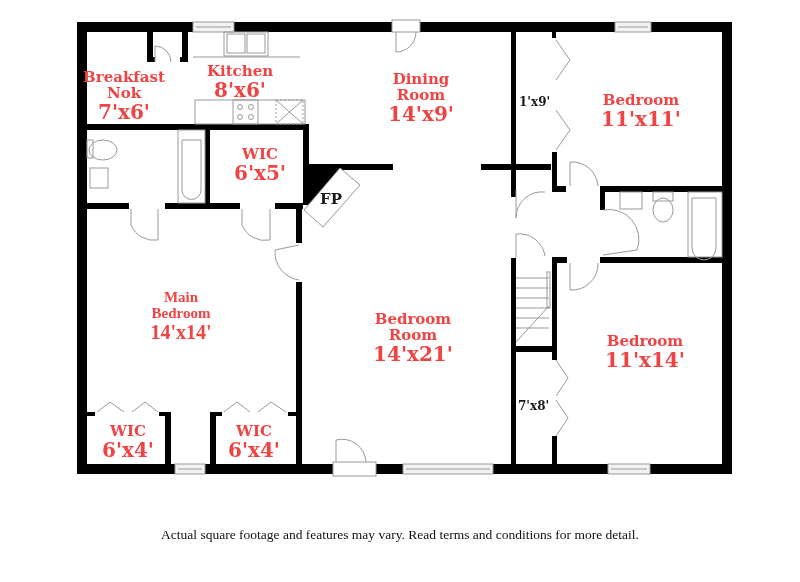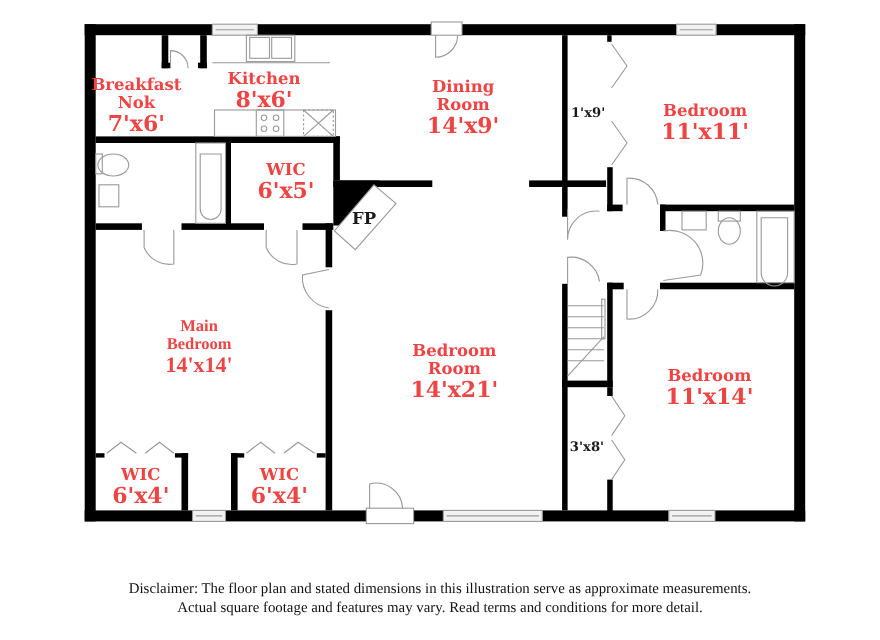--- a/index.html
+++ b/index.html
@@ -208,26 +208,25 @@
 </div>
 <div class="room-label" style="left:413px; top:312px;">
   <span class="name">Bedroom</span>
   <span class="name">Room</span>
   <span class="dim">14'x21'</span>
 </div>
 <div class="room-label" style="left:645px; top:334px;">
   <span class="name">Bedroom</span>
   <span class="dim">11'x14'</span>
 </div>
-<div class="small-label" style="left:518px; top:399px;">3'x8'</div>
+<div class="small-label" style="left:518px; top:399px;">7'x8'</div>
 <div class="room-label" style="left:128px; top:424px;">
   <span class="name">WIC</span>
   <span class="dim">6'x4'</span>
 </div>
 <div class="room-label" style="left:254px; top:424px;">
   <span class="name">WIC</span>
   <span class="dim">6'x4'</span>
 </div>
 
 <div id="disclaimer">
-  <div>Disclaimer: The floor plan and stated dimensions in this illustration serve as approximate measurements.</div>
   <div>Actual square footage and features may vary. Read terms and conditions for more detail.</div>
 </div>
 
 </body></html>

